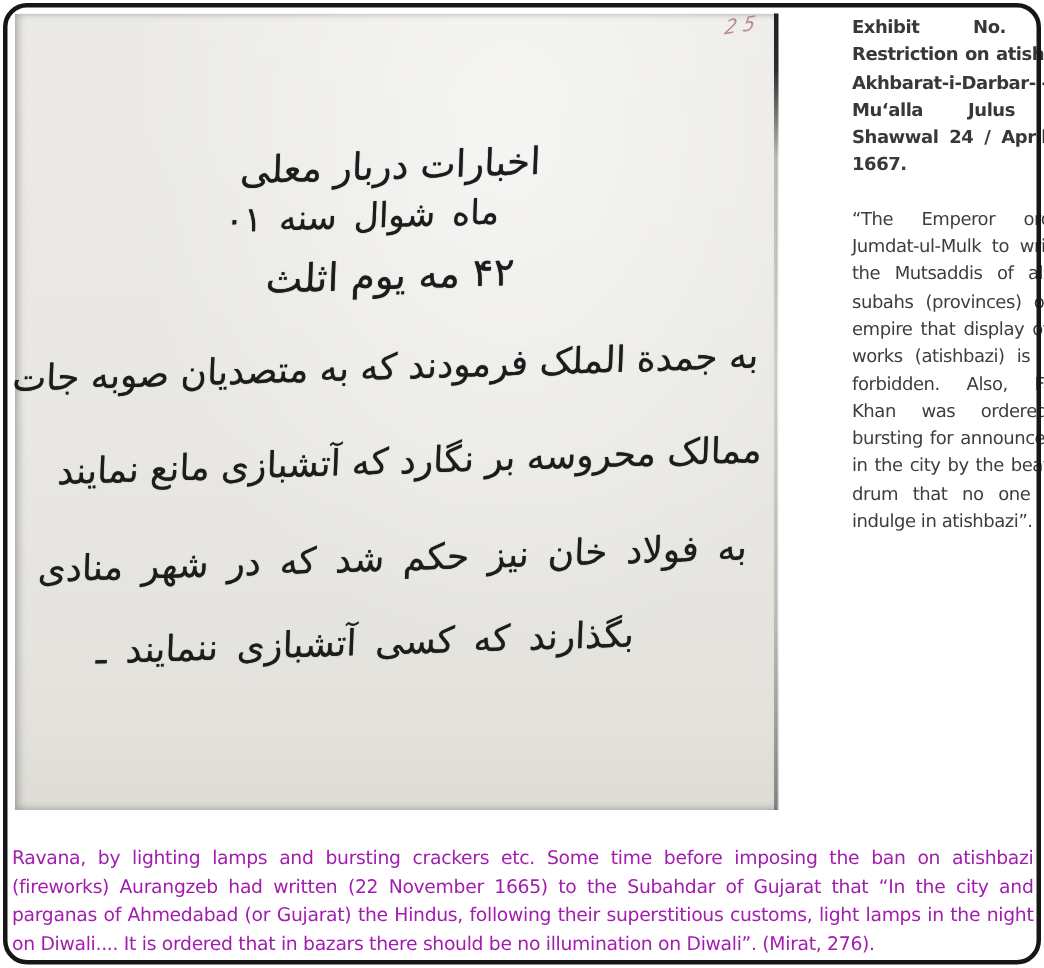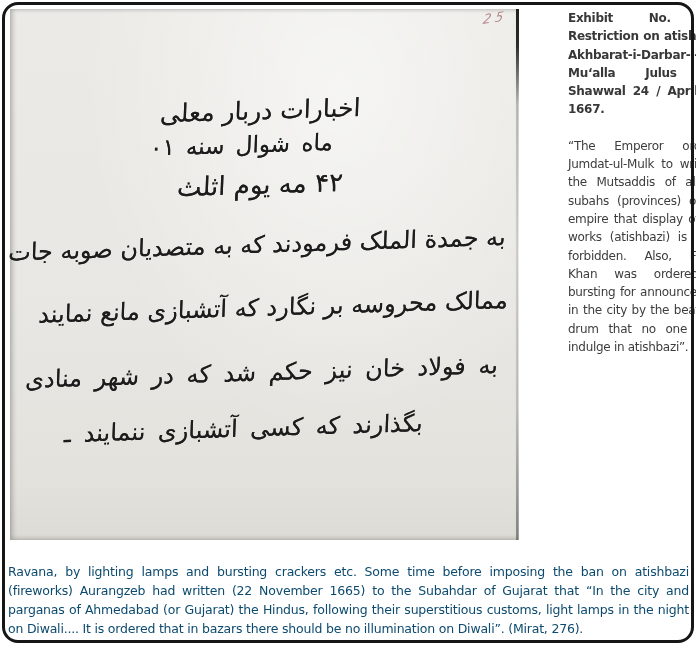--- a/index.html
+++ b/index.html
@@ -82,21 +82,21 @@
   }
   .caption-title { font-weight: bold; color: #383838; }
   .caption-p1 { margin-top: 18px; }
   .note-label  { margin-top: 22px; text-align: right; }
   .caption-p2  { margin-top: 23px; }
   
   .footer-par {
     position: absolute;
     left: 8px; top: 562px;
     width: 681px;
-    color: #0c4a6e;
+    color: #a21caf;
     font-size: 12.5px;
     line-height: 19px;
     letter-spacing: -0.2px;
     text-align: justify;
   }
 </style>
 </head>
 <body>
 
 <div class="page">

